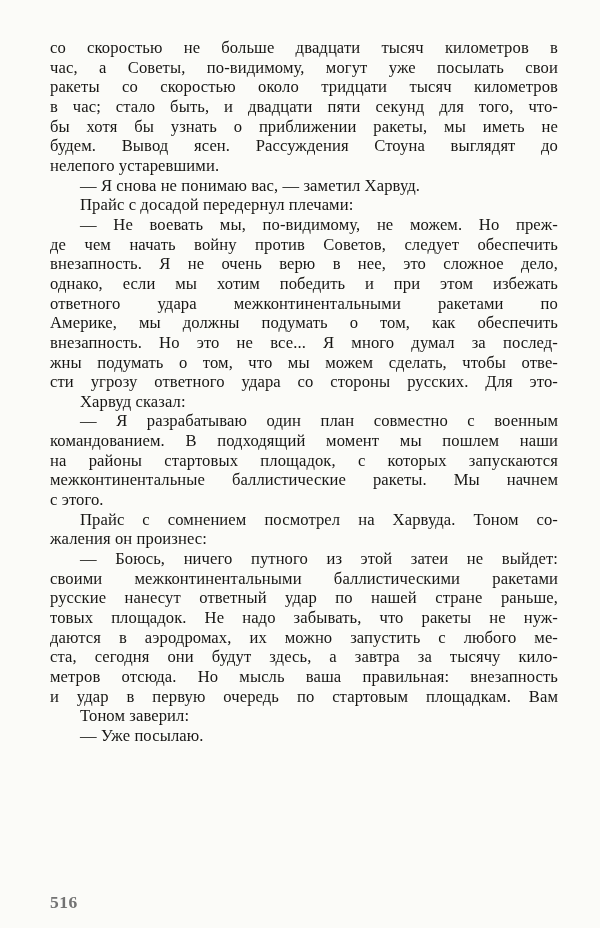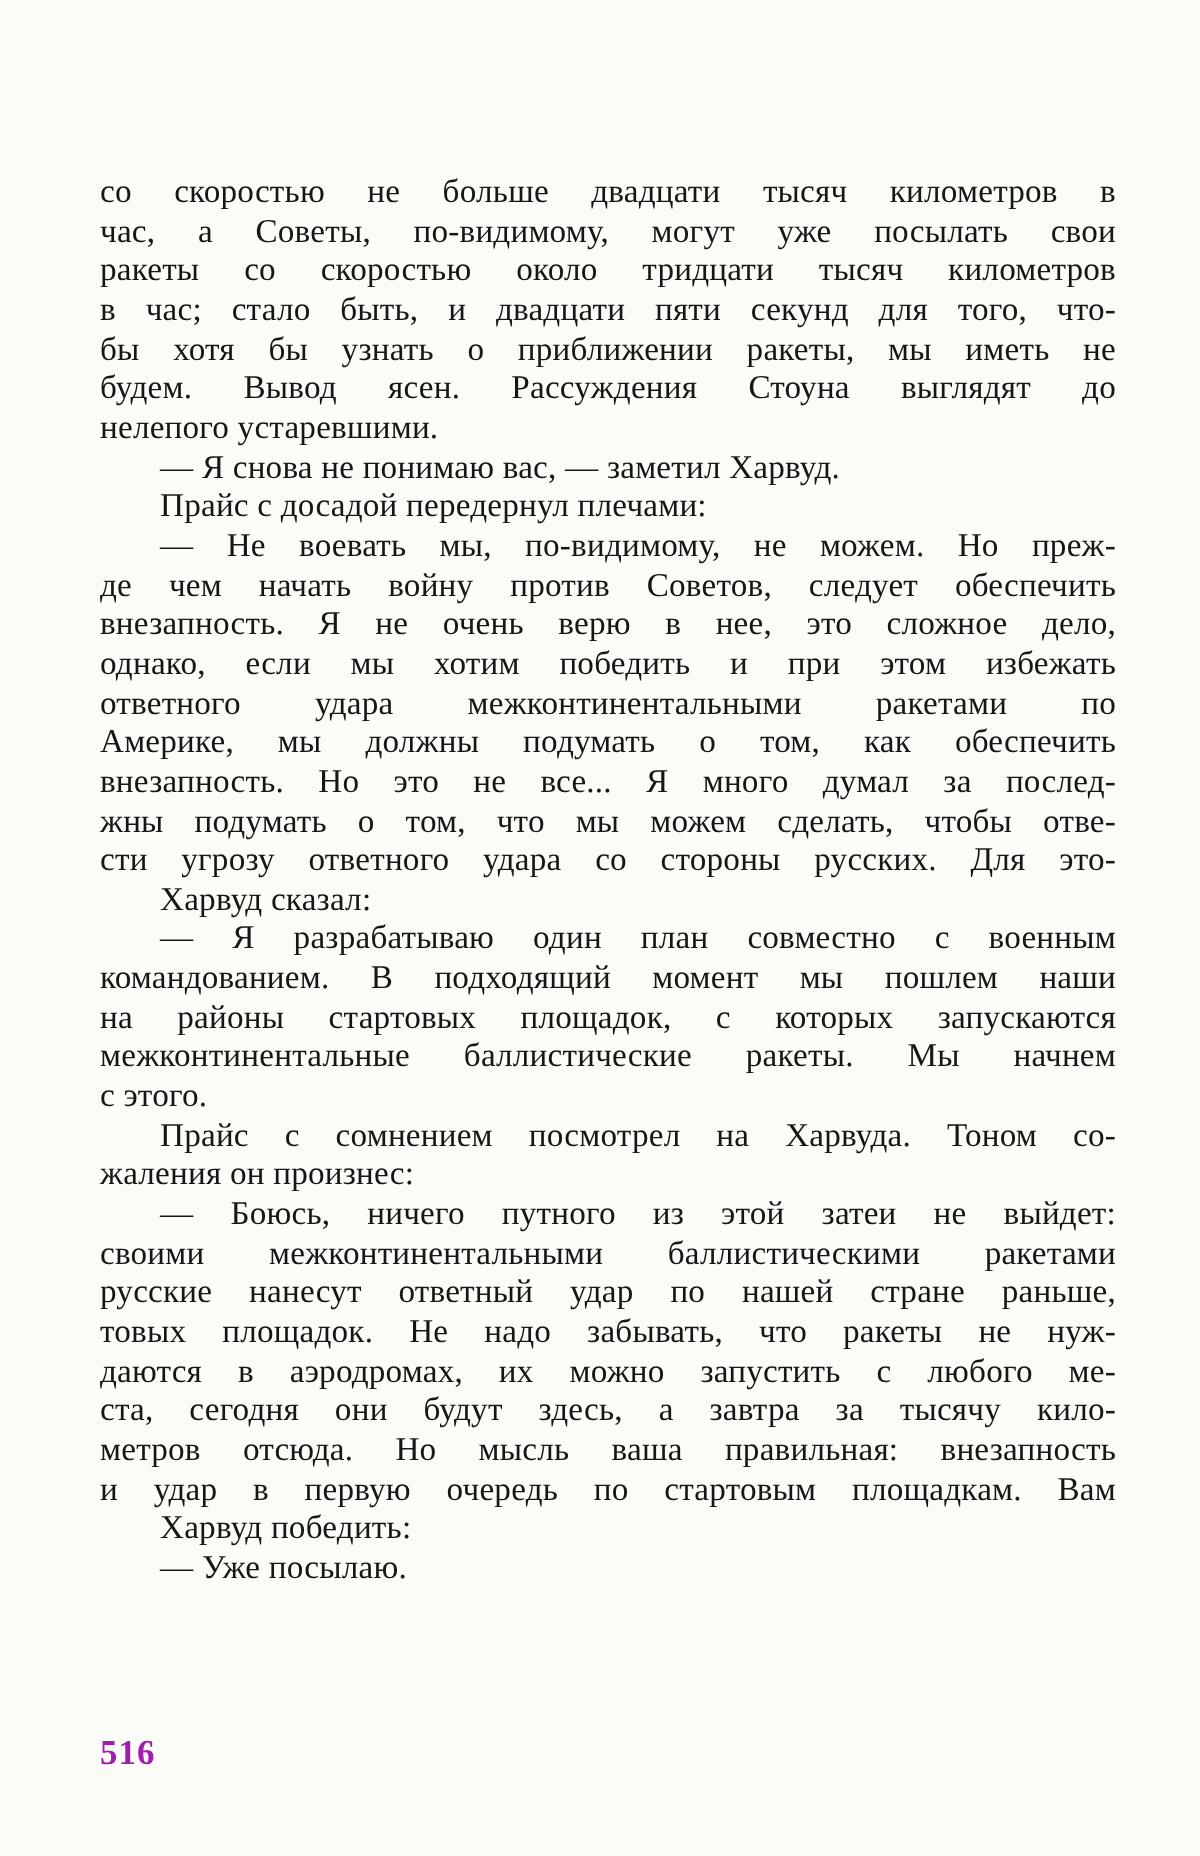--- a/index.html
+++ b/index.html
@@ -19,45 +19,44 @@
     color: #171614;
   }
   .text-block {
     position: absolute;
     left: 50px;
     top: 38px;
     width: 508px;
     font-size: 16.6px;
     line-height: 19.65px;
     letter-spacing: 0.1px;
-    margin-top: 48px;
   }
   .paragraph {
     margin: 0;
     padding: 0;
   }
   .line {
     text-align: justify;
     text-align-last: justify;
     white-space: normal;
   }
   .line.para-end {
     text-align-last: left;
   }
   .line.indent {
     text-indent: 30px;
   }
   .page-number {
     position: absolute;
     left: 50px;
-    top: 866px;
+    top: 892px;
     font-size: 17.5px;
     font-weight: bold;
     letter-spacing: 0.5px;
-    color: #a21caf;
+    color: #737373;
   }
 </style>
 </head>
 <body>
 
 <div class="page">
   <div class="text-block">
       <div class="paragraph">
         <div class="line">со скоростью не больше двадцати тысяч километров в</div>
         <div class="line">час, а Советы, по-видимому, могут уже посылать свои</div>
@@ -102,20 +101,20 @@
         <div class="line indent">— Боюсь, ничего путного из этой затеи не выйдет:</div>
         <div class="line">своими межконтинентальными баллистическими ракетами</div>
         <div class="line">русские нанесут ответный удар по нашей стране раньше,</div>
         <div class="line">товых площадок. Не надо забывать, что ракеты не нуж-</div>
         <div class="line">даются в аэродромах, их можно запустить с любого ме-</div>
         <div class="line">ста, сегодня они будут здесь, а завтра за тысячу кило-</div>
         <div class="line">метров отсюда. Но мысль ваша правильная: внезапность</div>
         <div class="line">и удар в первую очередь по стартовым площадкам. Вам</div>
       </div>
       <div class="paragraph">
-        <div class="line indent para-end">Харвуд победить:</div>
+        <div class="line indent para-end">Тоном заверил:</div>
       </div>
       <div class="paragraph">
         <div class="line indent para-end">— Уже посылаю.</div>
       </div>
     </div>
   <div class="page-number">516</div>
 </div>
 
 </body></html>

